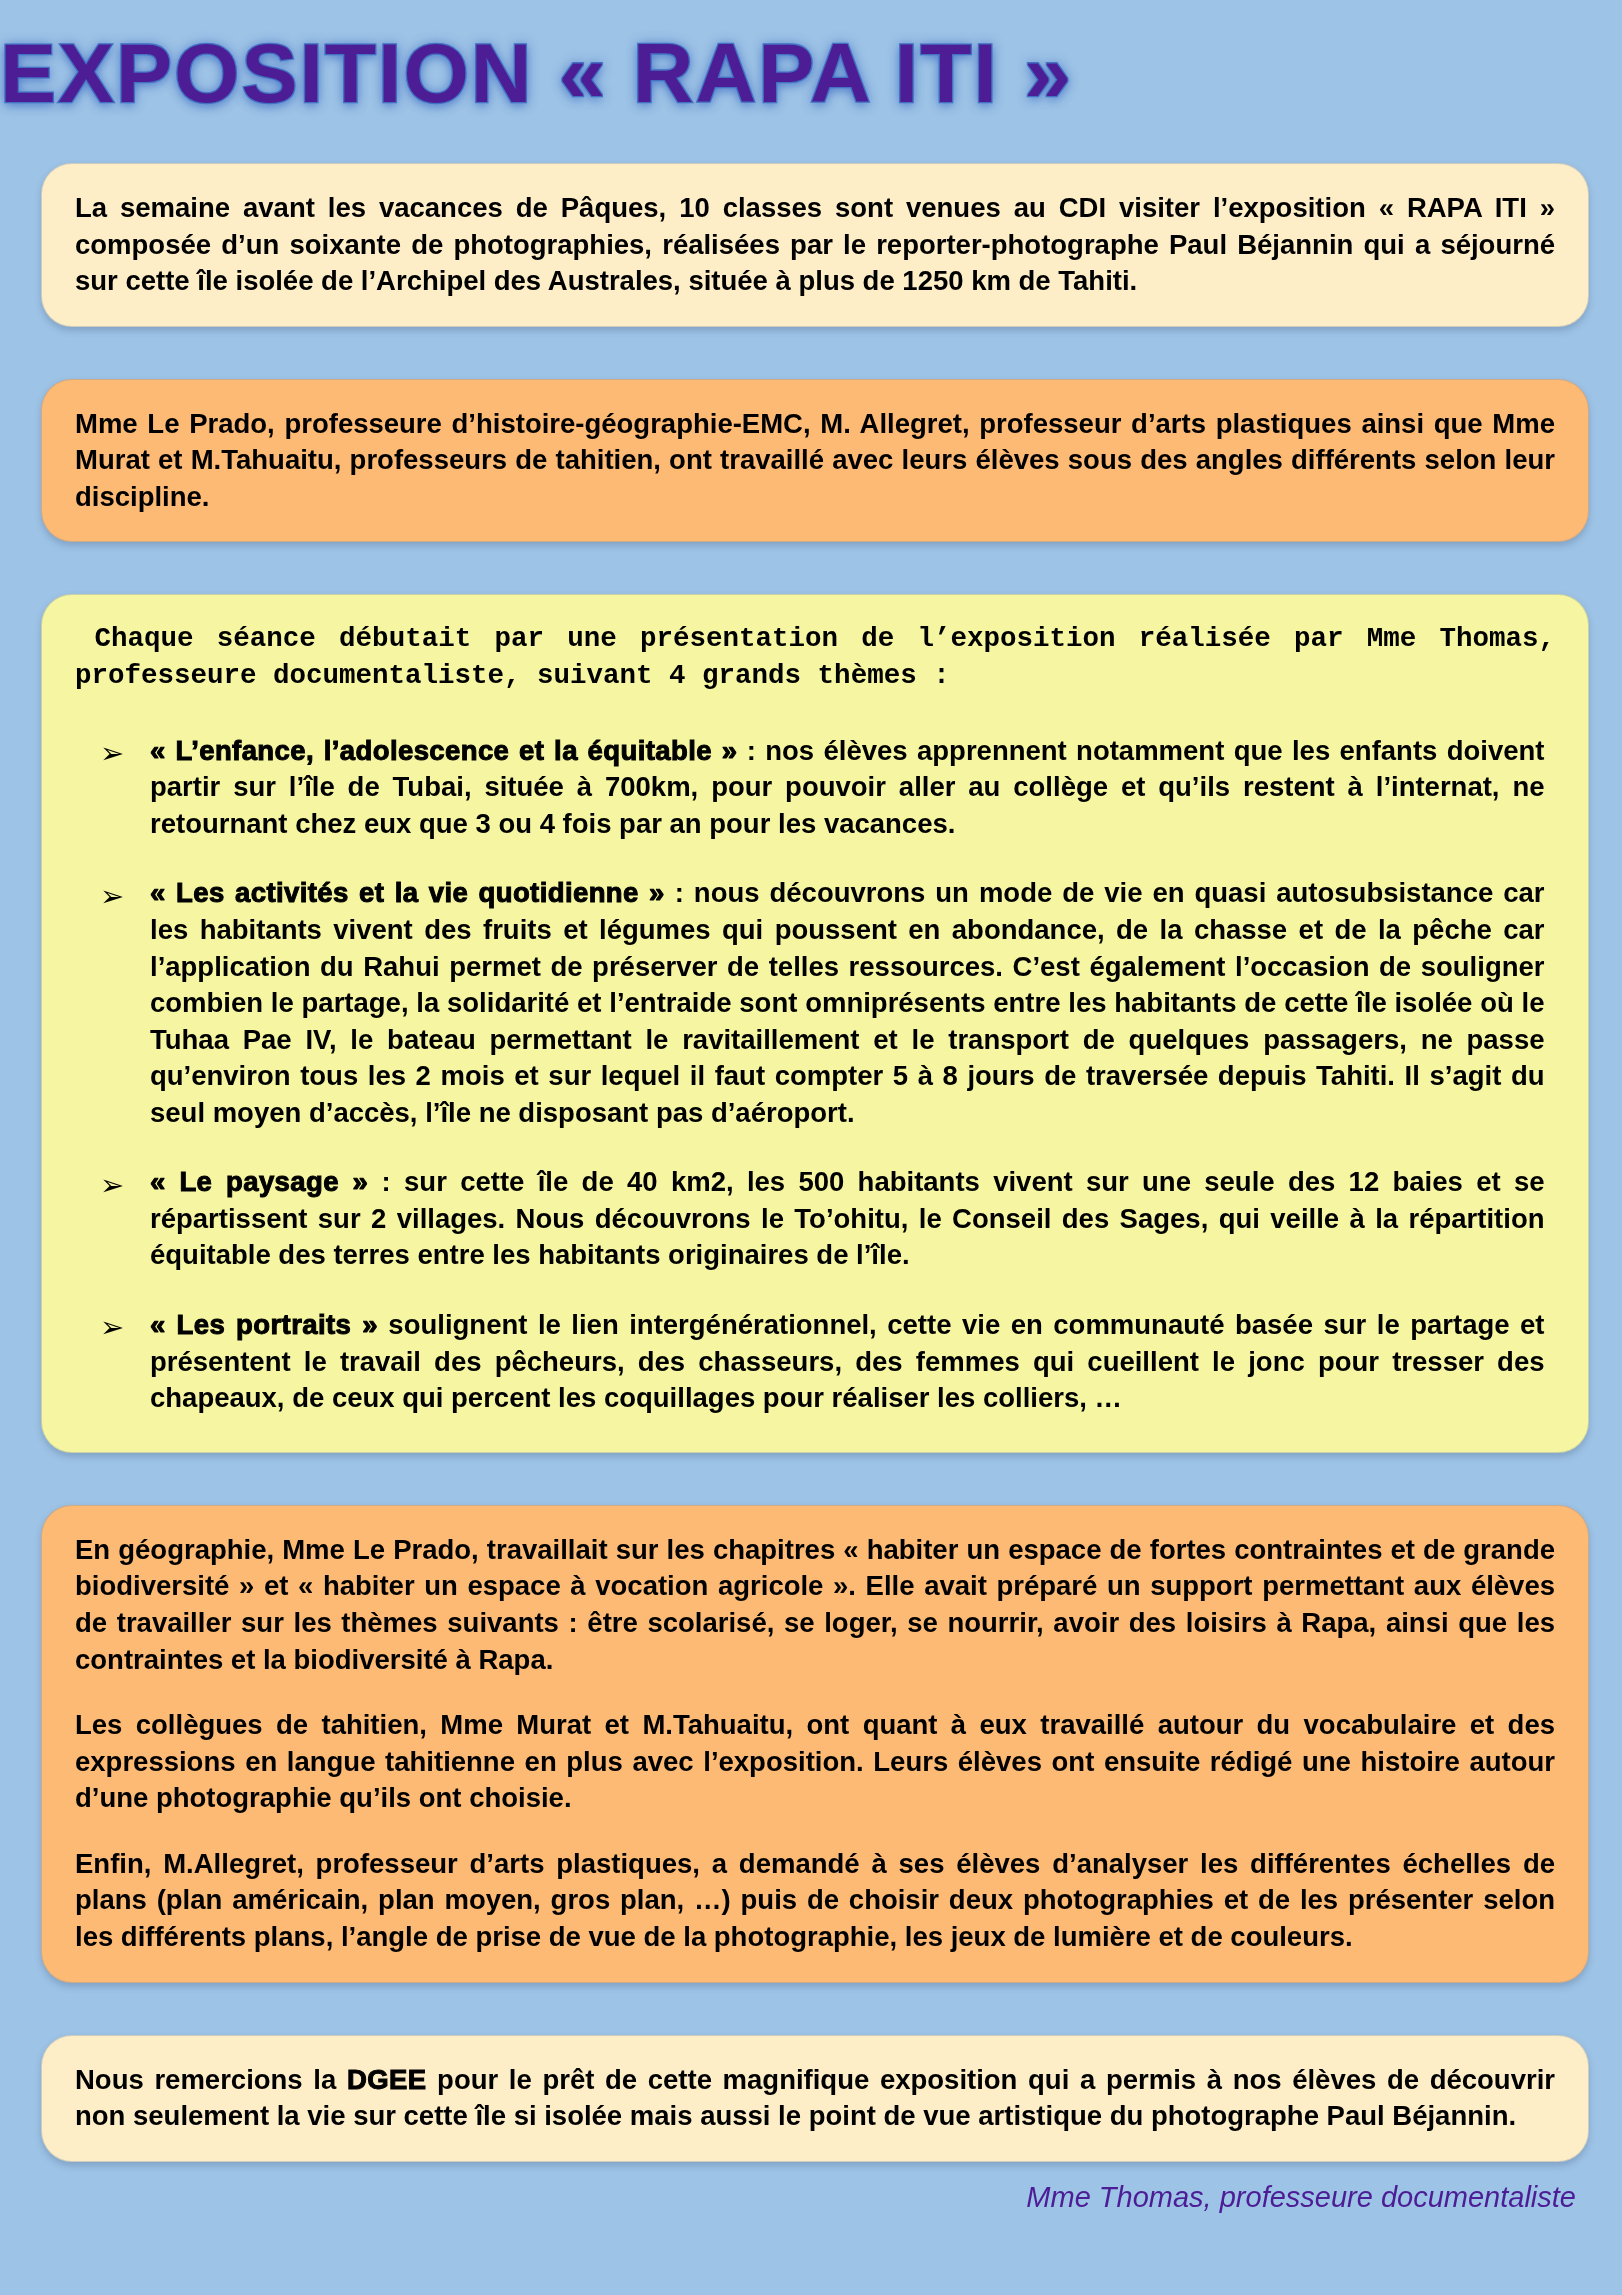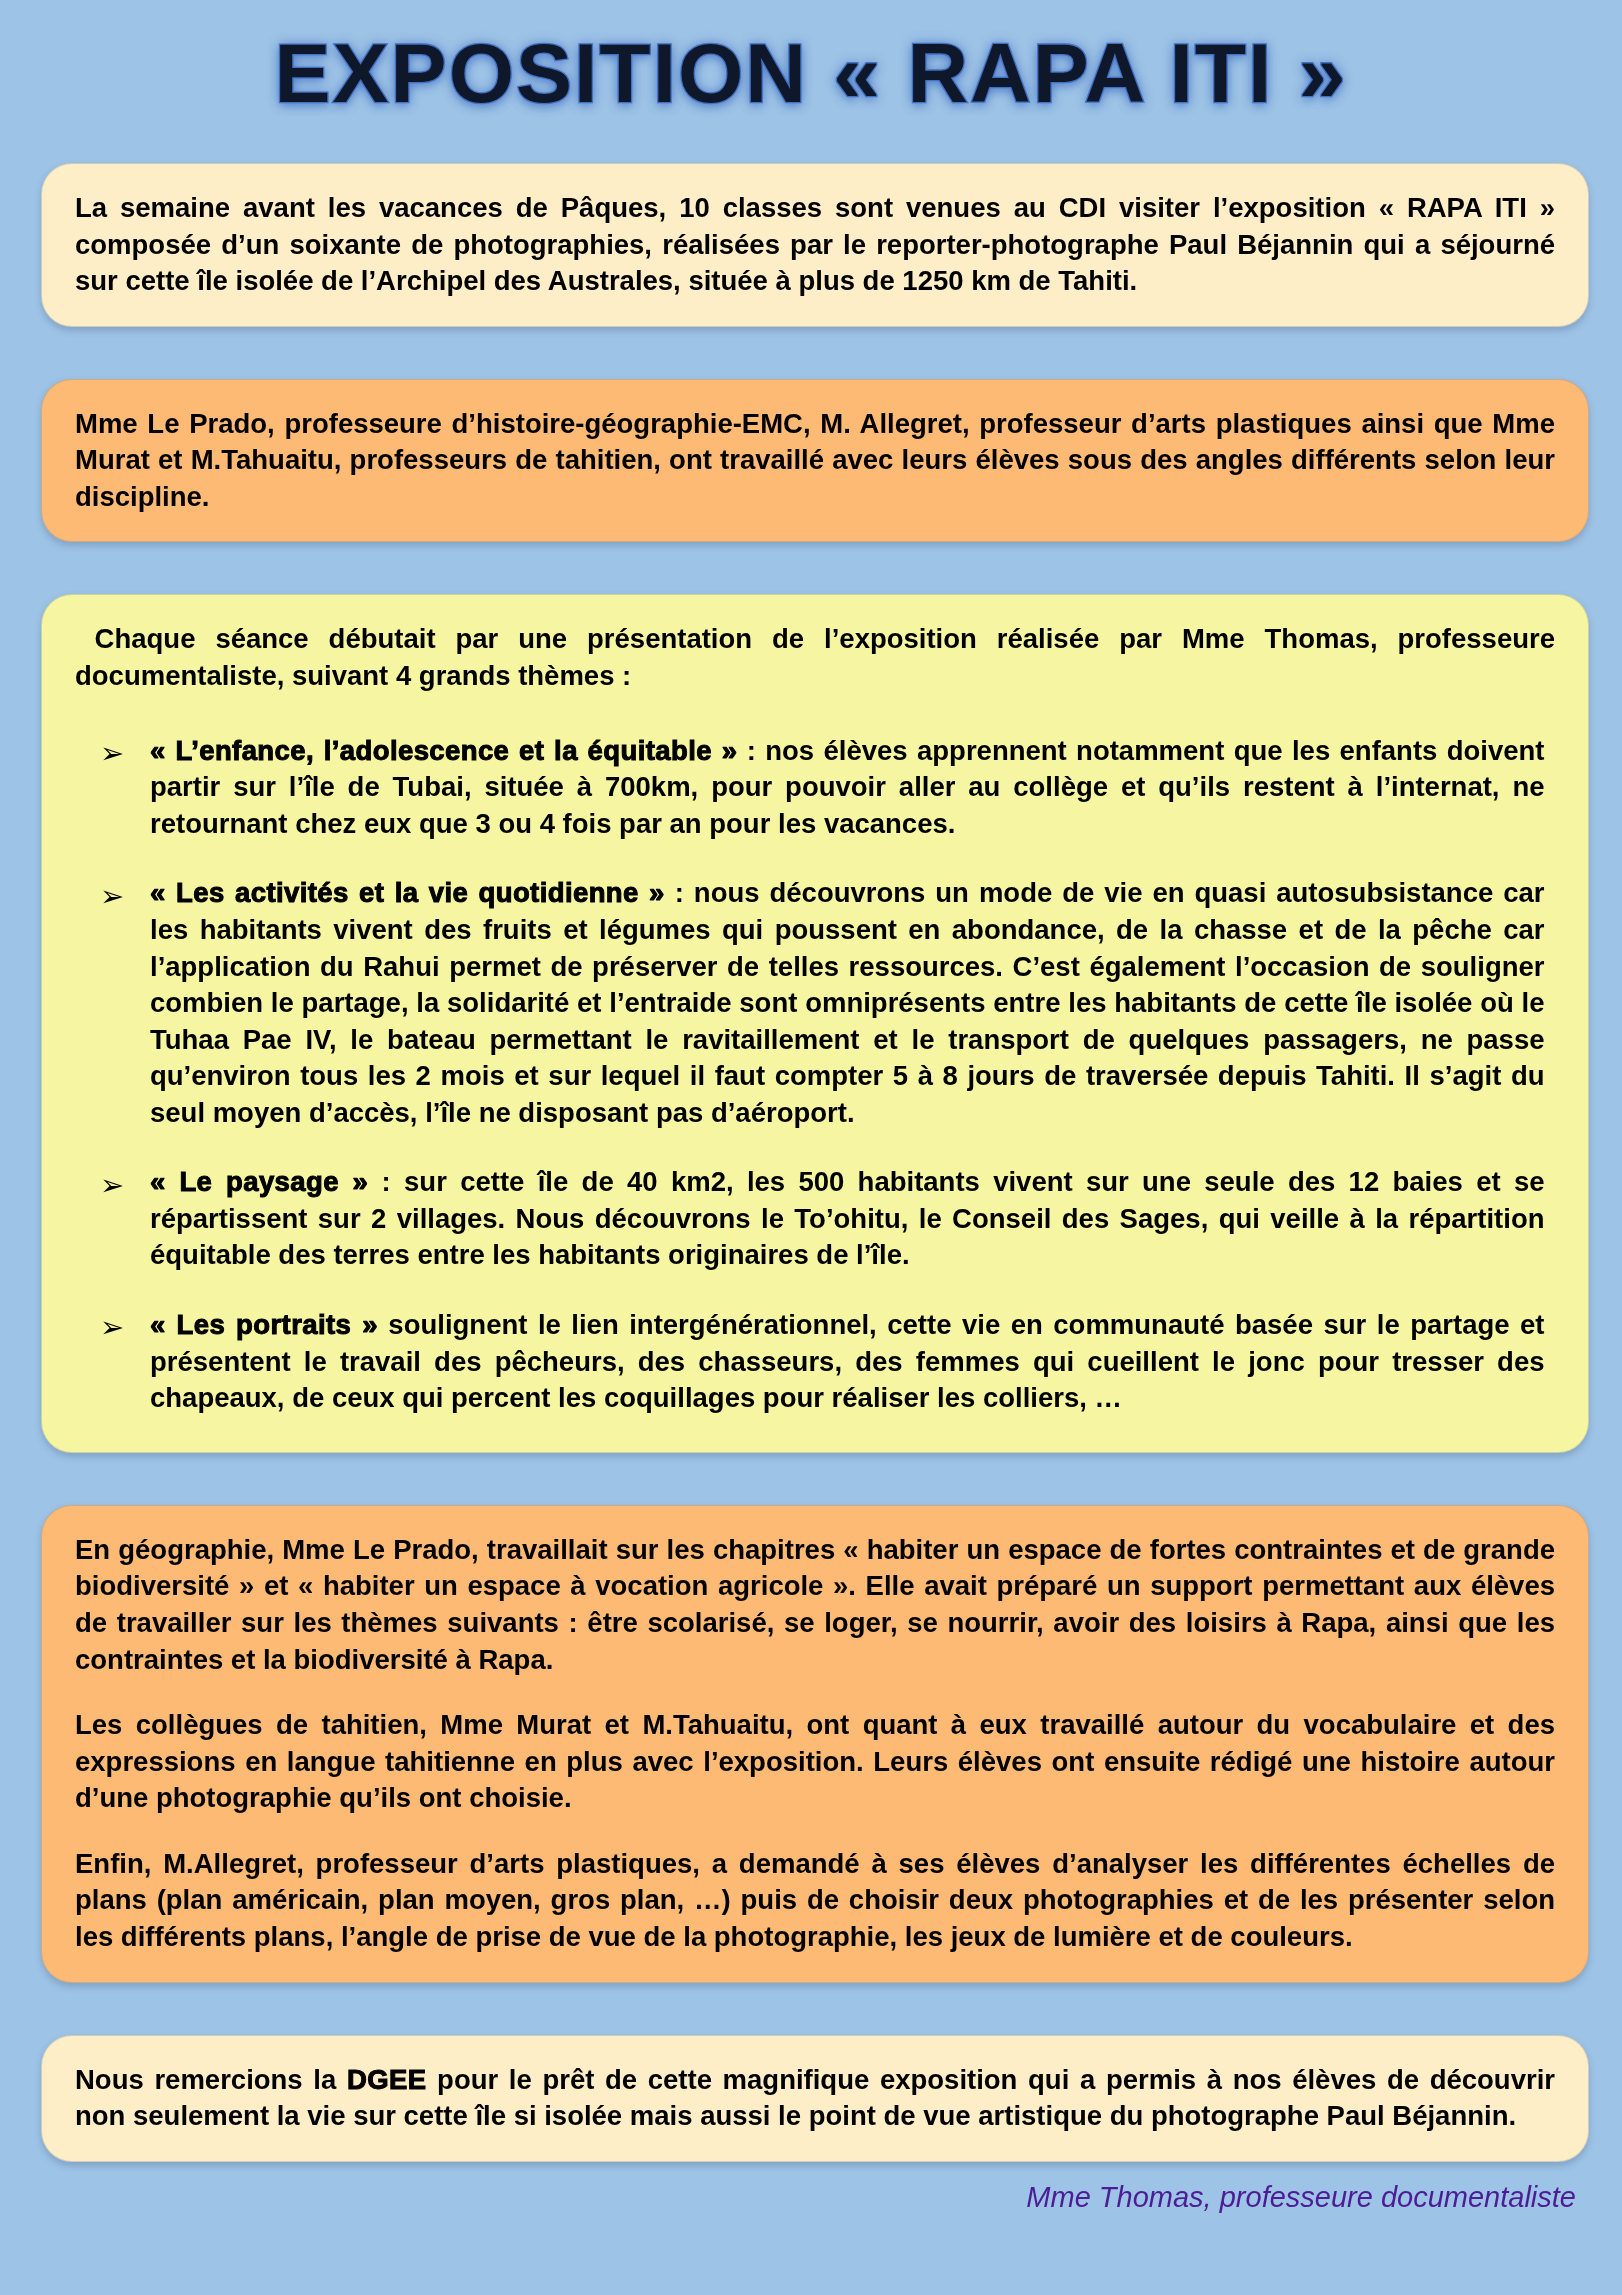--- a/index.html
+++ b/index.html
@@ -10,44 +10,43 @@
     width: 1622px;
     height: 2295px;
     background: #9dc3e6;
     font-family: "Liberation Sans", sans-serif;
     font-weight: 700;
     color: #000;
     overflow: hidden;
   }
   .page-title {
     margin-top: 25px;
-    text-align: center;
     font-size: 84px;
     font-weight: 700;
     letter-spacing: 2px;
-    color: #0f172a;
+    color: #4c1d95;
     -webkit-text-stroke: 2.6px #4472c4;
     paint-order: stroke fill;
     text-shadow: 0 0 11.8px rgba(68,114,196,0.75), 0 3.9px 9.2px rgba(68,114,196,0.55);
   }
   .block {
     margin: 52px 33px 0 41px;
     border-radius: 31px;
     padding: 26px 33px;
     font-size: 27.5px;
     line-height: 1.33;
     text-align: justify;
     border: 1.3px solid rgba(120,140,170,0.35);
     box-shadow: 0 3.3px 6.5px rgba(70,95,130,0.30);
   }
   .first-block { margin-top: 41px; }
   .cream  { background: #fdeec8; }
   .pink   { background: #fdba74; }
   .yellow { background: #f6f6a2; }
-  .themes-intro { text-indent: 19.6px; }
+  .themes-intro { text-indent: 19.6px; font-family: Liberation Mono, monospace; }
   .bullet-list { padding: 5.2px 10.5px 9.2px 25px; }
   .bullet {
     display: flex;
     margin-top: 33px;
   }
   .bullet-marker {
     flex: 0 0 50px;
     width: 50px;
     font-size: 29px;
     font-weight: 400;

